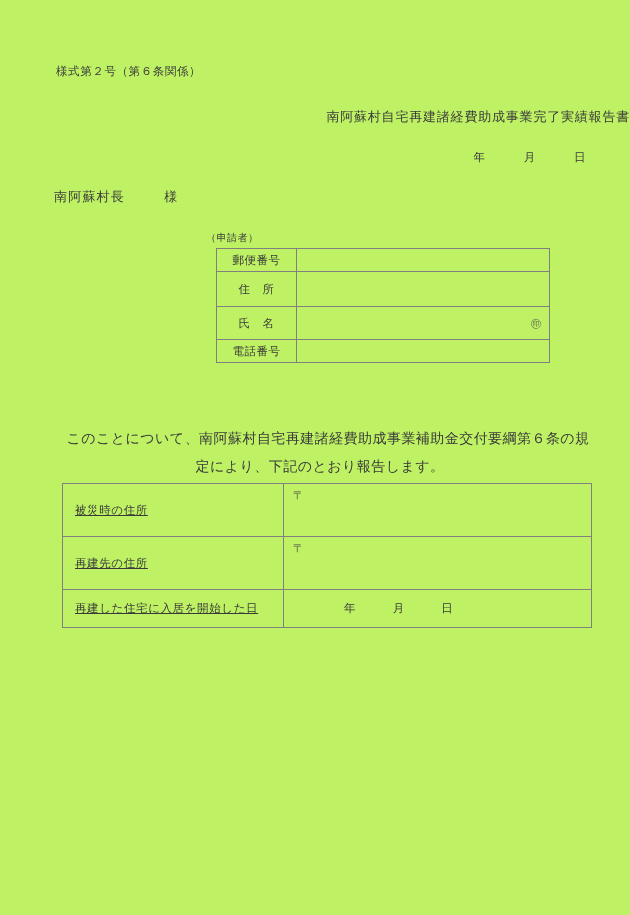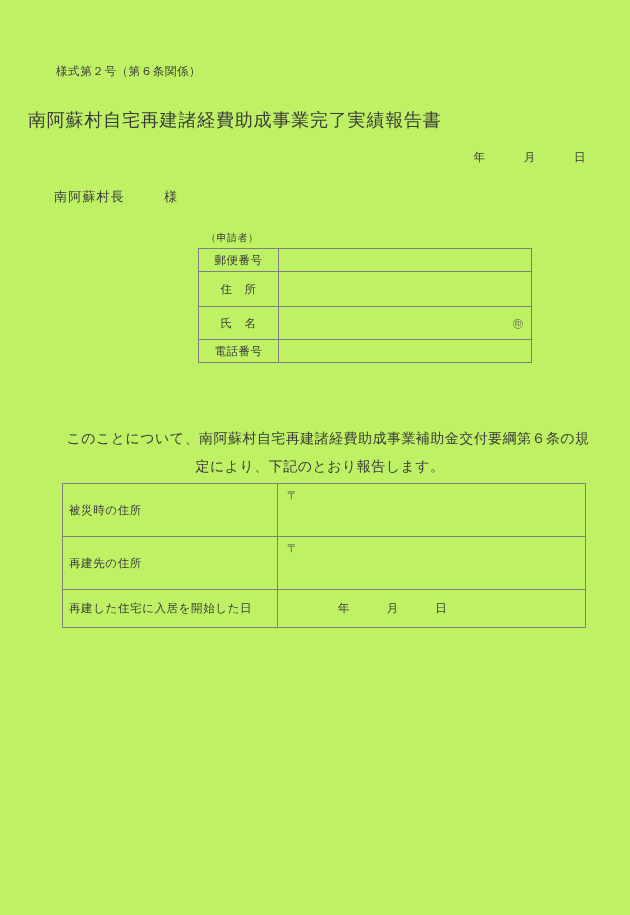--- a/index.html
+++ b/index.html
@@ -33,22 +33,22 @@
     letter-spacing: 0.6px;
     white-space: nowrap;
   }
 
   
   .doc-title {
     position: absolute;
     left: 0;
     right: 0;
     top: 108px;
-    text-align: left;
-    font-size: 18px;
+    text-align: right;
+    font-size: 13px;
     letter-spacing: 0.8px;
     padding-left: 28px;
     white-space: nowrap;
   }
 
   
   .date-line {
     position: absolute;
     right: 44px;
     top: 150px;
@@ -74,21 +74,21 @@
     position: absolute;
     left: 206px;
     top: 231px;
     font-size: 10px;
     letter-spacing: 0.5px;
     white-space: nowrap;
   }
 
   .applicant-table {
     position: absolute;
-    left: 198px;
+    left: 216px;
     top: 248px;
     width: 331px;
     border-collapse: collapse;
     table-layout: fixed;
     border-radius: 17px;
   }
   .applicant-table td {
     border: 1px solid #808080;
     font-size: 11.5px;
     letter-spacing: 0.5px;
@@ -146,22 +146,23 @@
     table-layout: fixed;
   }
   .detail-table td {
     border: 1px solid #808080;
     font-size: 11.5px;
     letter-spacing: 0.6px;
     padding: 0;
   }
   .detail-table td.lbl {
     width: 208px;
-    padding-left: 6px;
-    vertical-align: middle;
+    padding-left: 12px;
+    vertical-align: middle;
+    text-decoration: underline;
   }
   .detail-table td.val {
     width: 298px;
     vertical-align: top;
     position: relative;
     padding: 4px 0 0 9px;
   }
   .detail-table tr.r-addr td { height: 48px; }
   .detail-table tr.r-date td { height: 37px; }
   .detail-table tr.r-date td.val {

